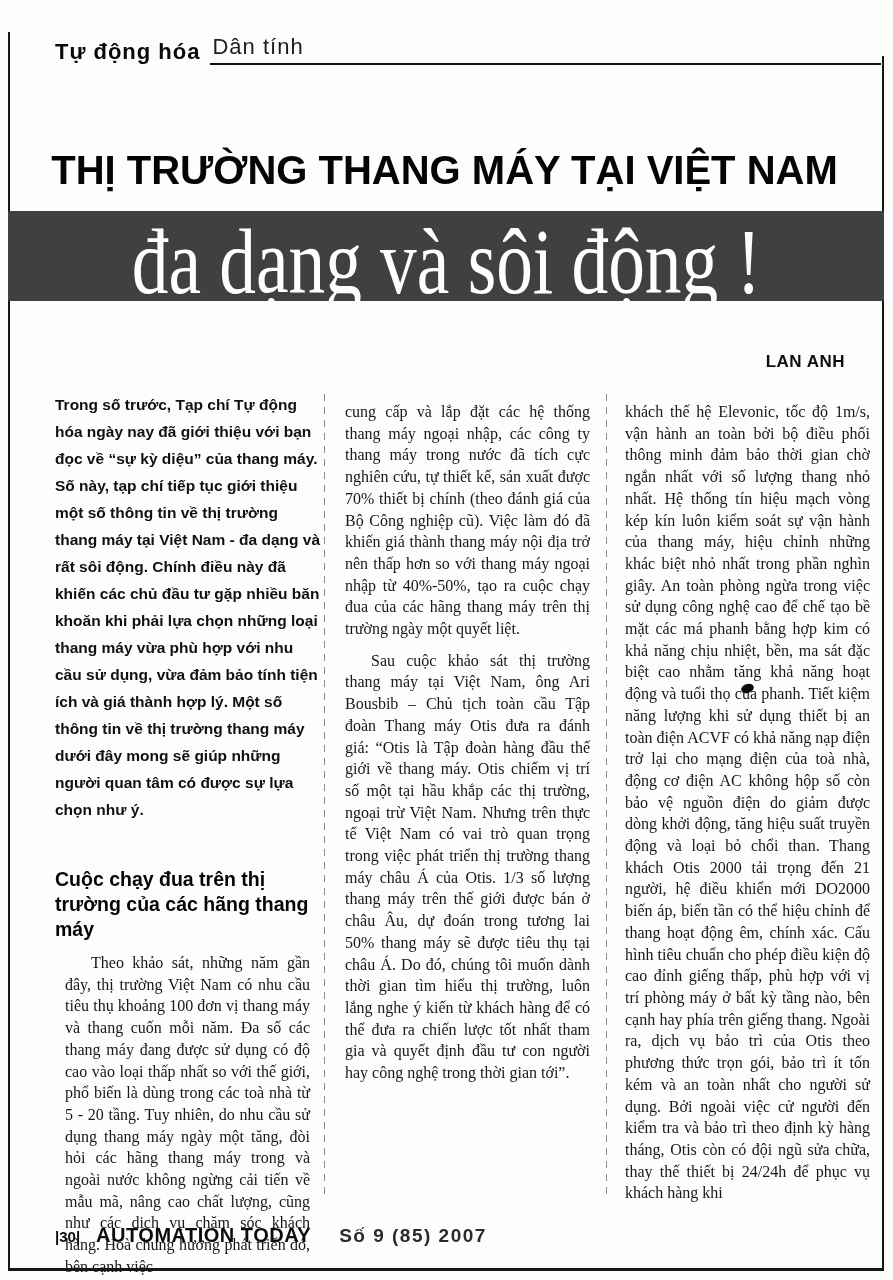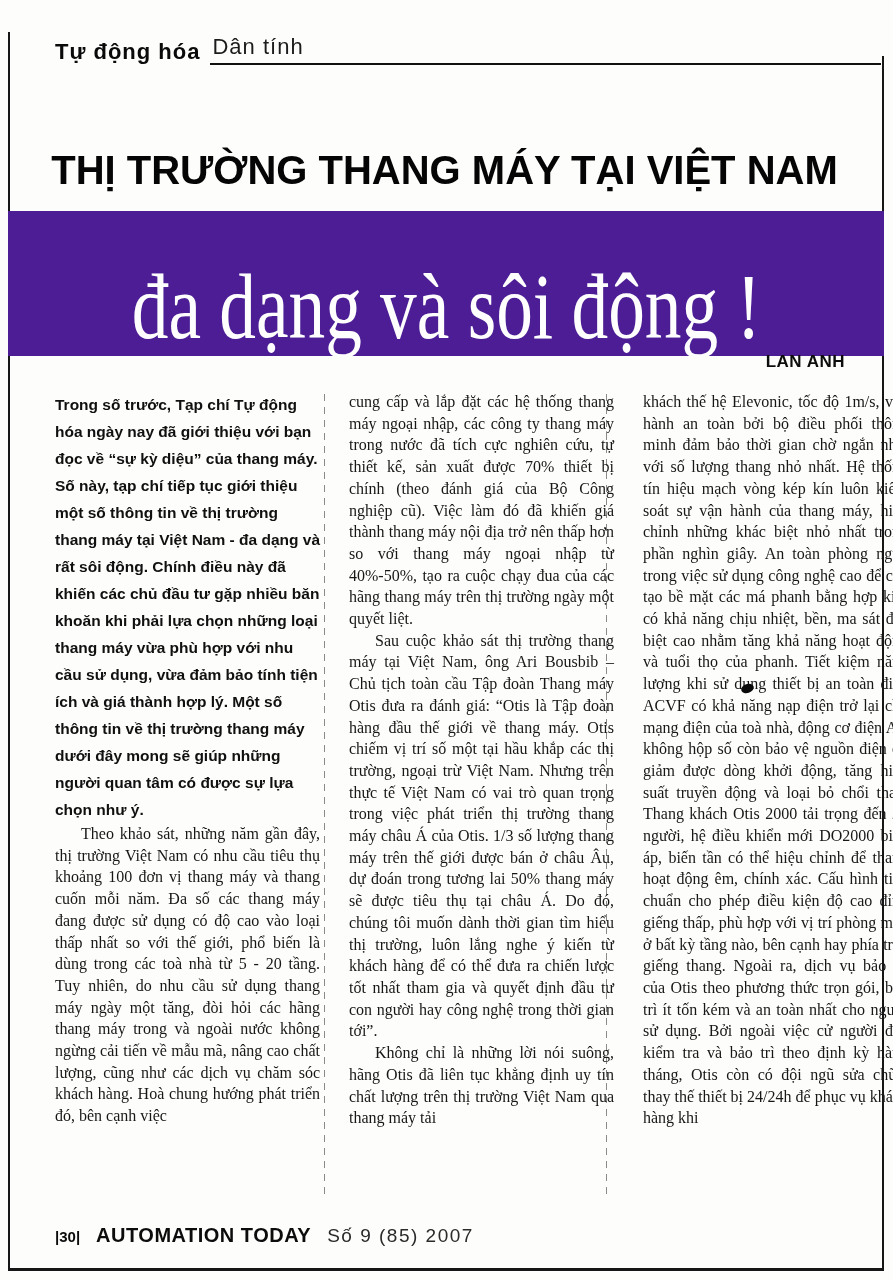--- a/index.html
+++ b/index.html
@@ -39,23 +39,23 @@
   .article-title {
     position: absolute; left: 40px; right: 44px; top: 148px;
     text-align: center;
     font-family: "Liberation Sans", sans-serif;
     font-weight: 800; font-size: 40px; letter-spacing: 0px;
     color: #050505; white-space: nowrap;
   }
 
   
   .banner {
-    position: absolute; left: 8px; right: 9px; top: 211px; height: 145px;
-    background: #4c1d95;
-    display: flex; align-items: flex-end; justify-content: center;
+    position: absolute; left: 8px; right: 9px; top: 211px; height: 90px;
+    background: #404040;
+    display: flex; align-items: flex-start; justify-content: center;
     overflow: hidden;
   }
   .banner-text {
     color: #fefefe;
     font-family: "Liberation Serif", serif;
     font-size: 94px; line-height: 100px;
     white-space: nowrap;
     display: inline-block;
     transform: scaleX(0.78);
     transform-origin: center;
@@ -66,21 +66,21 @@
     position: absolute; right: 48px; top: 352px;
     font-family: "Liberation Sans", sans-serif;
     font-weight: 800; font-size: 17px; letter-spacing: 0.5px;
     color: #0d0d0d;
     padding-left: 44px;
   }
 
   
   .columns {
     position: absolute; left: 55px; top: 391px; width: 826px; height: 812px;
-    display: flex; gap: 29px;
+    display: flex; gap: 15px;
   }
   .col { width: 265px; flex: 0 0 265px; }
 
   .col-rule {
     position: absolute; top: 394px; width: 1px; height: 800px;
     background: repeating-linear-gradient(to bottom, #8a8a8a 0 7px, transparent 7px 13px);
   }
   .col-rule-1 { left: 324px; }
   .col-rule-2 { left: 606px; }
 
@@ -90,21 +90,21 @@
     text-align: left; color: #101010;
     margin: 0;
   }
   .section-heading {
     font-family: "Liberation Sans", sans-serif;
     font-weight: 800; font-size: 19.5px; line-height: 25px;
     color: #050505; margin: 44px 0 6px 0;
   }
   .serif-par {
     font-size: 16px; line-height: 21.7px;
-    text-align: justify; margin: 0;
+    text-align: justify; margin: 10px;
     color: #171717;
   }
   .indent { text-indent: 26px; }
 
   
   .ink-blot {
     position: absolute; left: 741px; top: 684px;
     width: 13px; height: 9px; background: #0a0a0a;
     border-radius: 50%; transform: rotate(-18deg);
   }
@@ -118,21 +118,21 @@
   .footer-pageno {
     font-family: "Liberation Sans", sans-serif;
     font-weight: 800; font-size: 15px; color: #0c0c0c;
   }
   .footer-mag {
     font-family: "Liberation Sans", sans-serif;
     font-weight: 800; font-size: 20px; letter-spacing: 0.5px; color: #0c0c0c;
   }
   .footer-issue {
     font-family: "Liberation Sans", sans-serif;
-    font-weight: 400; font-size: 19px; letter-spacing: 1.5px; color: #2a2a2a;
+    font-weight: 700; font-size: 19px; letter-spacing: 1.5px; color: #2a2a2a; margin-left: 12px;
   }
 </style>
 </head>
 <body>
 
 <div class="border-left"></div>
 <div class="border-right"></div>
 <div class="border-bottom"></div>
 
 <div class="kicker">
@@ -148,26 +148,26 @@
 </div>
 
 <div class="byline">LAN ANH</div>
 
 <div class="col-rule col-rule-1"></div>
 <div class="col-rule col-rule-2"></div>
 
 <div class="columns">
   <div class="col">
     <p class="intro">Trong số trước, Tạp chí Tự động hóa ngày nay  đã giới thiệu với bạn đọc về “sự kỳ diệu” của thang máy. Số này, tạp chí tiếp tục giới thiệu  một số thông tin về thị trường thang máy tại Việt Nam - đa dạng và rất sôi động. Chính điều này đã khiến các chủ đầu tư gặp nhiều băn khoăn khi phải lựa chọn những loại thang máy vừa phù hợp với nhu cầu sử dụng,  vừa đảm bảo tính tiện ích và giá thành hợp lý. Một số thông tin về thị trường thang máy dưới đây mong sẽ giúp những người quan tâm có được sự lựa chọn như ý.</p>
+    <h2 class="section-heading">Cuộc chạy đua trên thị trường của các hãng thang máy</h2>
     <p class="serif-par indent">Theo khảo sát, những năm gần đây, thị trường Việt Nam có nhu cầu tiêu thụ khoảng 100 đơn vị thang máy và thang cuốn mỗi năm. Đa số các thang máy đang được sử dụng có độ cao vào loại thấp nhất so với thế giới, phổ biến là dùng trong các toà nhà từ 5 - 20 tầng. Tuy nhiên, do nhu cầu sử dụng thang máy ngày một tăng, đòi hỏi các hãng thang máy trong và ngoài nước không ngừng cải tiến về mẫu mã, nâng cao chất lượng, cũng như các dịch vụ chăm sóc khách hàng. Hoà chung hướng phát triển đó, bên cạnh việc</p>
   </div>
   <div class="col">
     <p class="serif-par">cung cấp và lắp đặt các hệ thống thang máy ngoại nhập, các công ty thang máy trong nước đã tích cực nghiên cứu, tự  thiết kế, sản xuất được 70% thiết bị chính (theo đánh giá của Bộ Công nghiệp cũ). Việc làm đó đã khiến giá thành thang máy nội địa trở nên thấp hơn so với thang máy ngoại nhập từ 40%-50%, tạo ra cuộc chạy đua của các hãng thang máy trên thị trường ngày một quyết liệt.</p>
     <p class="serif-par indent">Sau cuộc khảo sát thị trường thang máy tại Việt Nam, ông Ari Bousbib – Chủ tịch toàn cầu Tập đoàn Thang máy Otis đưa ra đánh giá: “Otis là Tập đoàn hàng đầu thế giới về thang máy. Otis chiếm vị trí số một tại hầu khắp các thị trường, ngoại trừ Việt Nam. Nhưng trên thực tế Việt Nam có vai trò quan trọng trong việc phát triển thị trường thang máy châu Á của Otis. 1/3 số lượng thang máy trên thế giới được bán ở châu Âu, dự đoán trong tương lai 50% thang máy sẽ được tiêu thụ tại châu Á. Do đó, chúng tôi muốn dành thời gian tìm hiểu thị trường, luôn lắng nghe ý kiến từ khách hàng để có thể đưa ra chiến lược tốt nhất tham gia và quyết định đầu tư con người hay công nghệ trong thời gian tới”.</p>
-    <p class="serif-par indent">Không chỉ là những lời nói suông, hãng Otis đã liên tục khẳng định uy tín chất lượng trên thị trường Việt Nam qua thang máy tải</p>
   </div>
   <div class="col">
     <p class="serif-par">khách thế hệ Elevonic, tốc độ 1m/s, vận hành an toàn bởi bộ điều phối thông minh đảm bảo thời gian chờ ngắn nhất với số lượng thang nhỏ nhất. Hệ thống tín hiệu mạch vòng kép kín luôn kiểm soát sự vận hành của thang máy, hiệu chỉnh những khác biệt nhỏ nhất trong phần nghìn giây. An toàn phòng ngừa trong việc sử dụng công nghệ cao để chế tạo bề mặt các má phanh bằng hợp kim có khả năng chịu nhiệt, bền, ma sát đặc biệt cao nhằm tăng khả năng hoạt động và tuổi thọ của phanh. Tiết kiệm năng lượng khi sử dụng thiết bị an toàn điện ACVF có khả năng nạp điện trở lại cho mạng điện của toà nhà, động cơ điện AC không hộp số còn bảo vệ nguồn điện do giảm được dòng khởi động, tăng hiệu suất truyền động và loại bỏ chổi than. Thang khách Otis 2000 tải trọng đến 21 người, hệ điều khiển mới DO2000 biến áp, biến tần có thể  hiệu chỉnh để thang hoạt động êm, chính xác. Cấu hình tiêu chuẩn cho phép điều kiện độ cao đỉnh giếng thấp, phù hợp với vị trí phòng máy ở bất kỳ tầng nào, bên cạnh hay phía trên giếng thang. Ngoài ra, dịch vụ bảo trì của Otis theo phương thức trọn gói, bảo trì ít tốn kém và an toàn nhất cho người sử dụng. Bởi ngoài việc cử người đến kiểm tra và bảo trì theo định kỳ hàng tháng, Otis còn có đội ngũ sửa chữa, thay thế thiết bị 24/24h để phục vụ khách hàng khi</p>
   </div>
 </div>
 
 <div class="ink-blot"></div>
 
 <div class="footer">
   <span class="footer-pageno">|30|</span>

